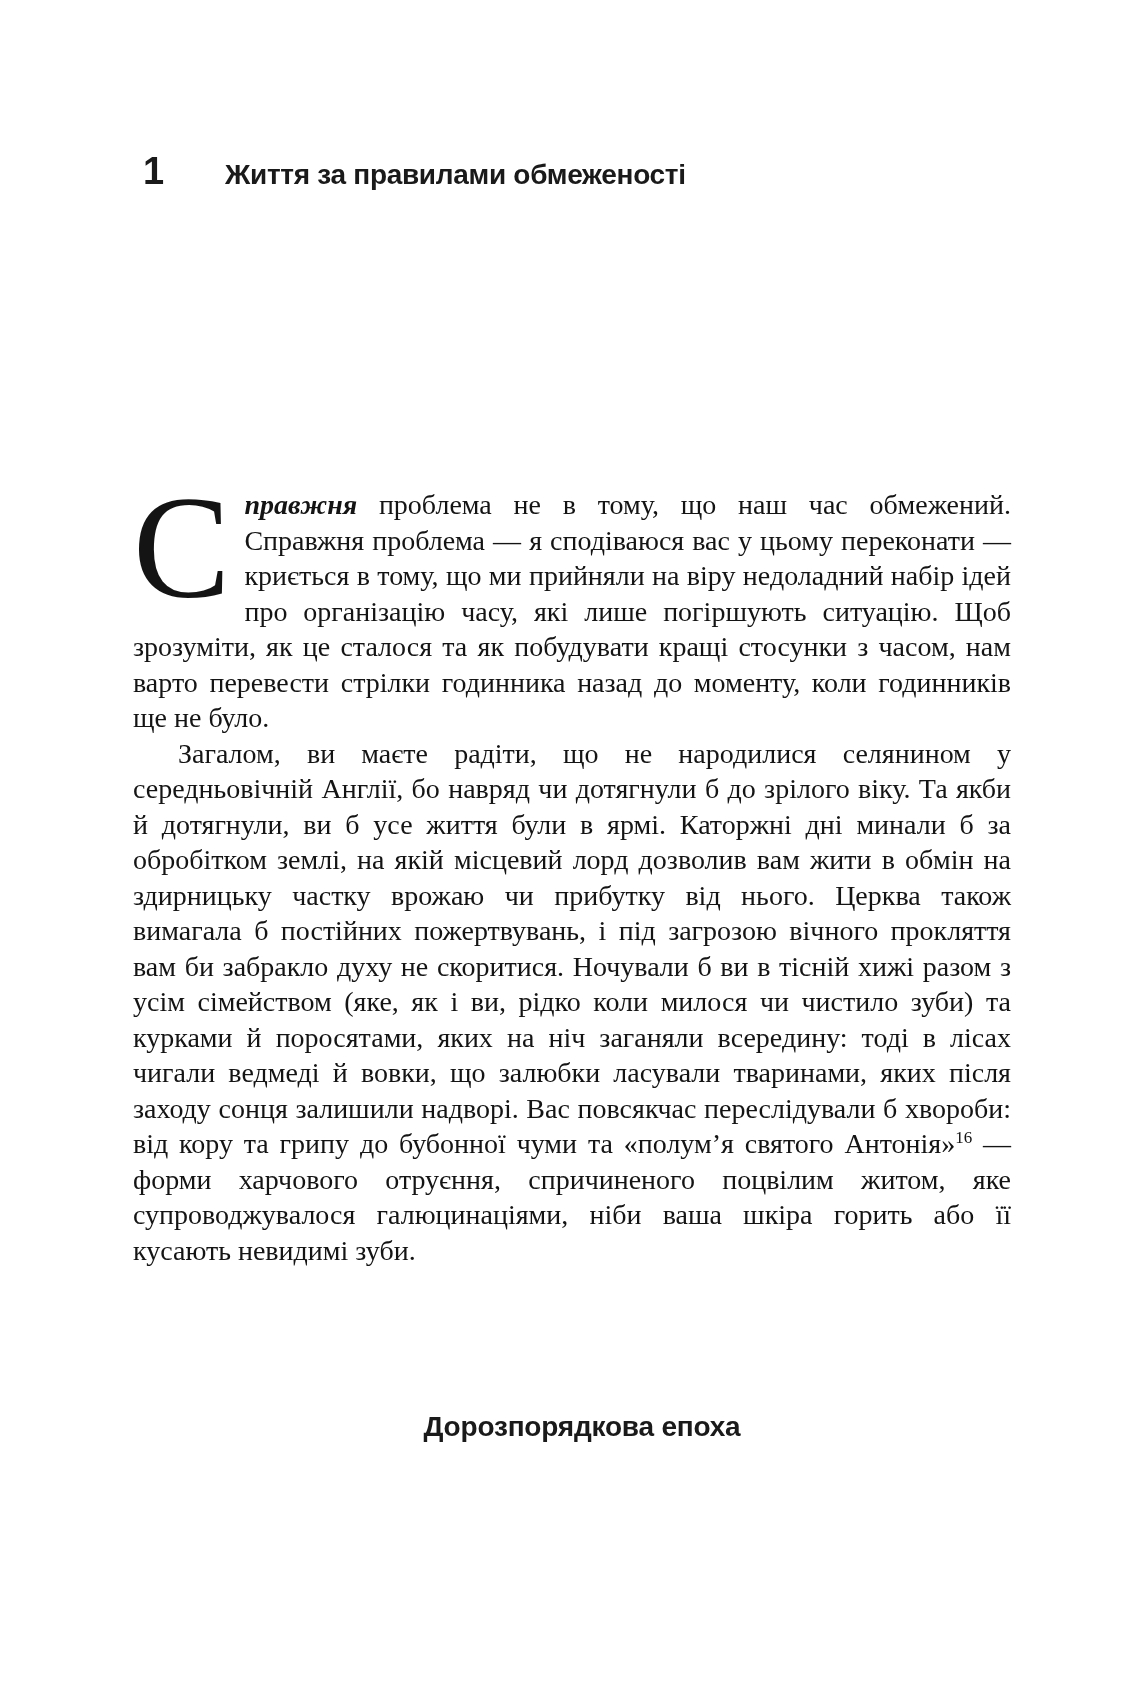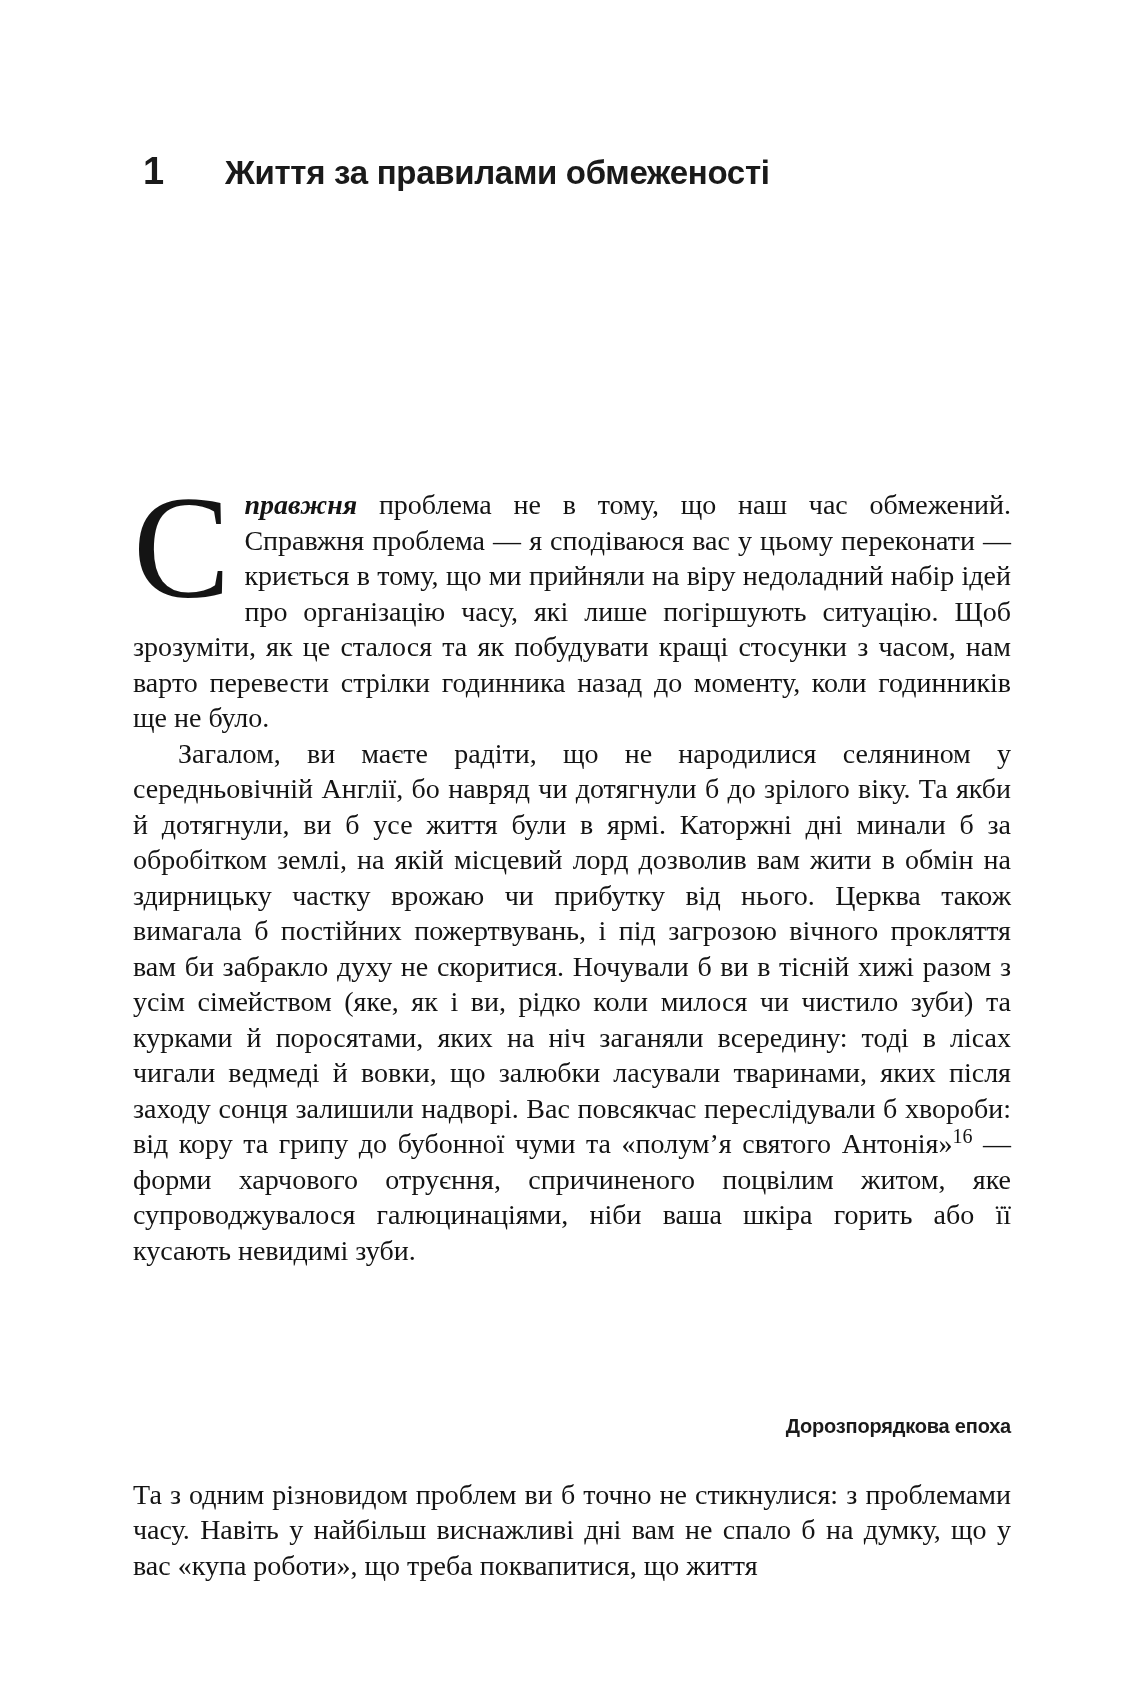--- a/index.html
+++ b/index.html
@@ -27,21 +27,21 @@
     font-family: "Liberation Sans", sans-serif;
     font-weight: 700;
     color: #1a1a1a;
   }
   .chapter-number {
     font-size: 38px;
     width: 82px;
     flex: 0 0 82px;
   }
   .chapter-title {
-    font-size: 33px;
+    font-size: 28px;
     font-weight: 700;
     margin: 0;
     letter-spacing: -0.3px;
   }
   .body-text {
     position: absolute;
     top: 487px;
     left: 133px;
     width: 878px;
     font-size: 28px;
@@ -54,31 +54,31 @@
   .dropcap {
     float: left;
     font-size: 146px;
     line-height: 0.73;
     padding: 8px 14px 0 0;
     color: #141414;
   }
   .lead-bold { font-weight: 700; font-style: italic; }
   .italic-word { }
   .footnote-ref {
-    font-size: 20px;
+    font-size: 17px;
     line-height: 0;
     vertical-align: super;
   }
   .section-heading {
     font-family: "Liberation Sans", sans-serif;
     font-weight: 700;
-    font-size: 20px;
+    font-size: 28px;
     letter-spacing: -0.2px;
     color: #1a1a1a;
-    text-align: right;
+    text-align: center;
     margin: 141px 0 32px 20px;
   }
 </style>
 </head>
 <body>
 
 <div class="page">
 
   <header class="chapter-heading">
     <span class="chapter-number">1</span>
@@ -86,17 +86,16 @@
   </header>
 
   <main class="body-text">
 
     <p class="para"><span class="dropcap">С</span><span class="lead-bold">правжня</span><span> проблема не в тому, що наш час обмежений. Справжня проблема — я сподіваюся вас у цьому переконати — криється в тому, що ми прийняли на віру недоладний набір </span><span class="italic-word">ідей</span><span> про організацію часу, які лише погіршують ситуацію. Щоб зрозуміти, як це сталося та як побудувати кращі стосунки з часом, нам варто перевести стрілки годинника назад до моменту, коли годинників ще не було.</span></p>
 
     <p class="para indent"><span>Загалом, ви маєте радіти, що не народилися селянином у середньовічній Англії, бо навряд чи дотягнули б до зрілого віку. Та якби й дотягнули, ви б усе життя були в ярмі. Каторжні дні минали б за обробітком землі, на якій місцевий лорд дозволив вам жити в обмін на здирницьку частку врожаю чи прибутку від нього. Церква також вимагала б постійних пожертвувань, і під загрозою вічного прокляття вам би забракло духу не скоритися. Ночували б ви в тісній хижі разом з усім сімейством (яке, як і ви, рідко коли милося чи чистило зуби) та курками й поросятами, яких на ніч заганяли всередину: тоді в лісах чигали ведмеді й вовки, що залюбки ласували тваринами, яких після заходу сонця залишили надворі. Вас повсякчас переслідували б хвороби: від кору та грипу до бубонної чуми та «полум’я святого Антонія»</span><sup class="footnote-ref">16</sup><span> — форми харчового отруєння, спричиненого поцвілим житом, яке супроводжувалося галюцинаціями, ніби ваша шкіра горить або її кусають невидимі зуби.</span></p>
 
     <h2 class="section-heading">Дорозпорядкова епоха</h2>
 
-    <p class="para"><span>Та з одним різновидом проблем ви б точно не стикнулися: з проблемами часу. Навіть у найбільш виснажливі дні вам не спало б на думку, що у вас «купа роботи», що треба поквапитися, що життя</span></p>
 
   </main>
 
 </div>
 
 </body></html>

